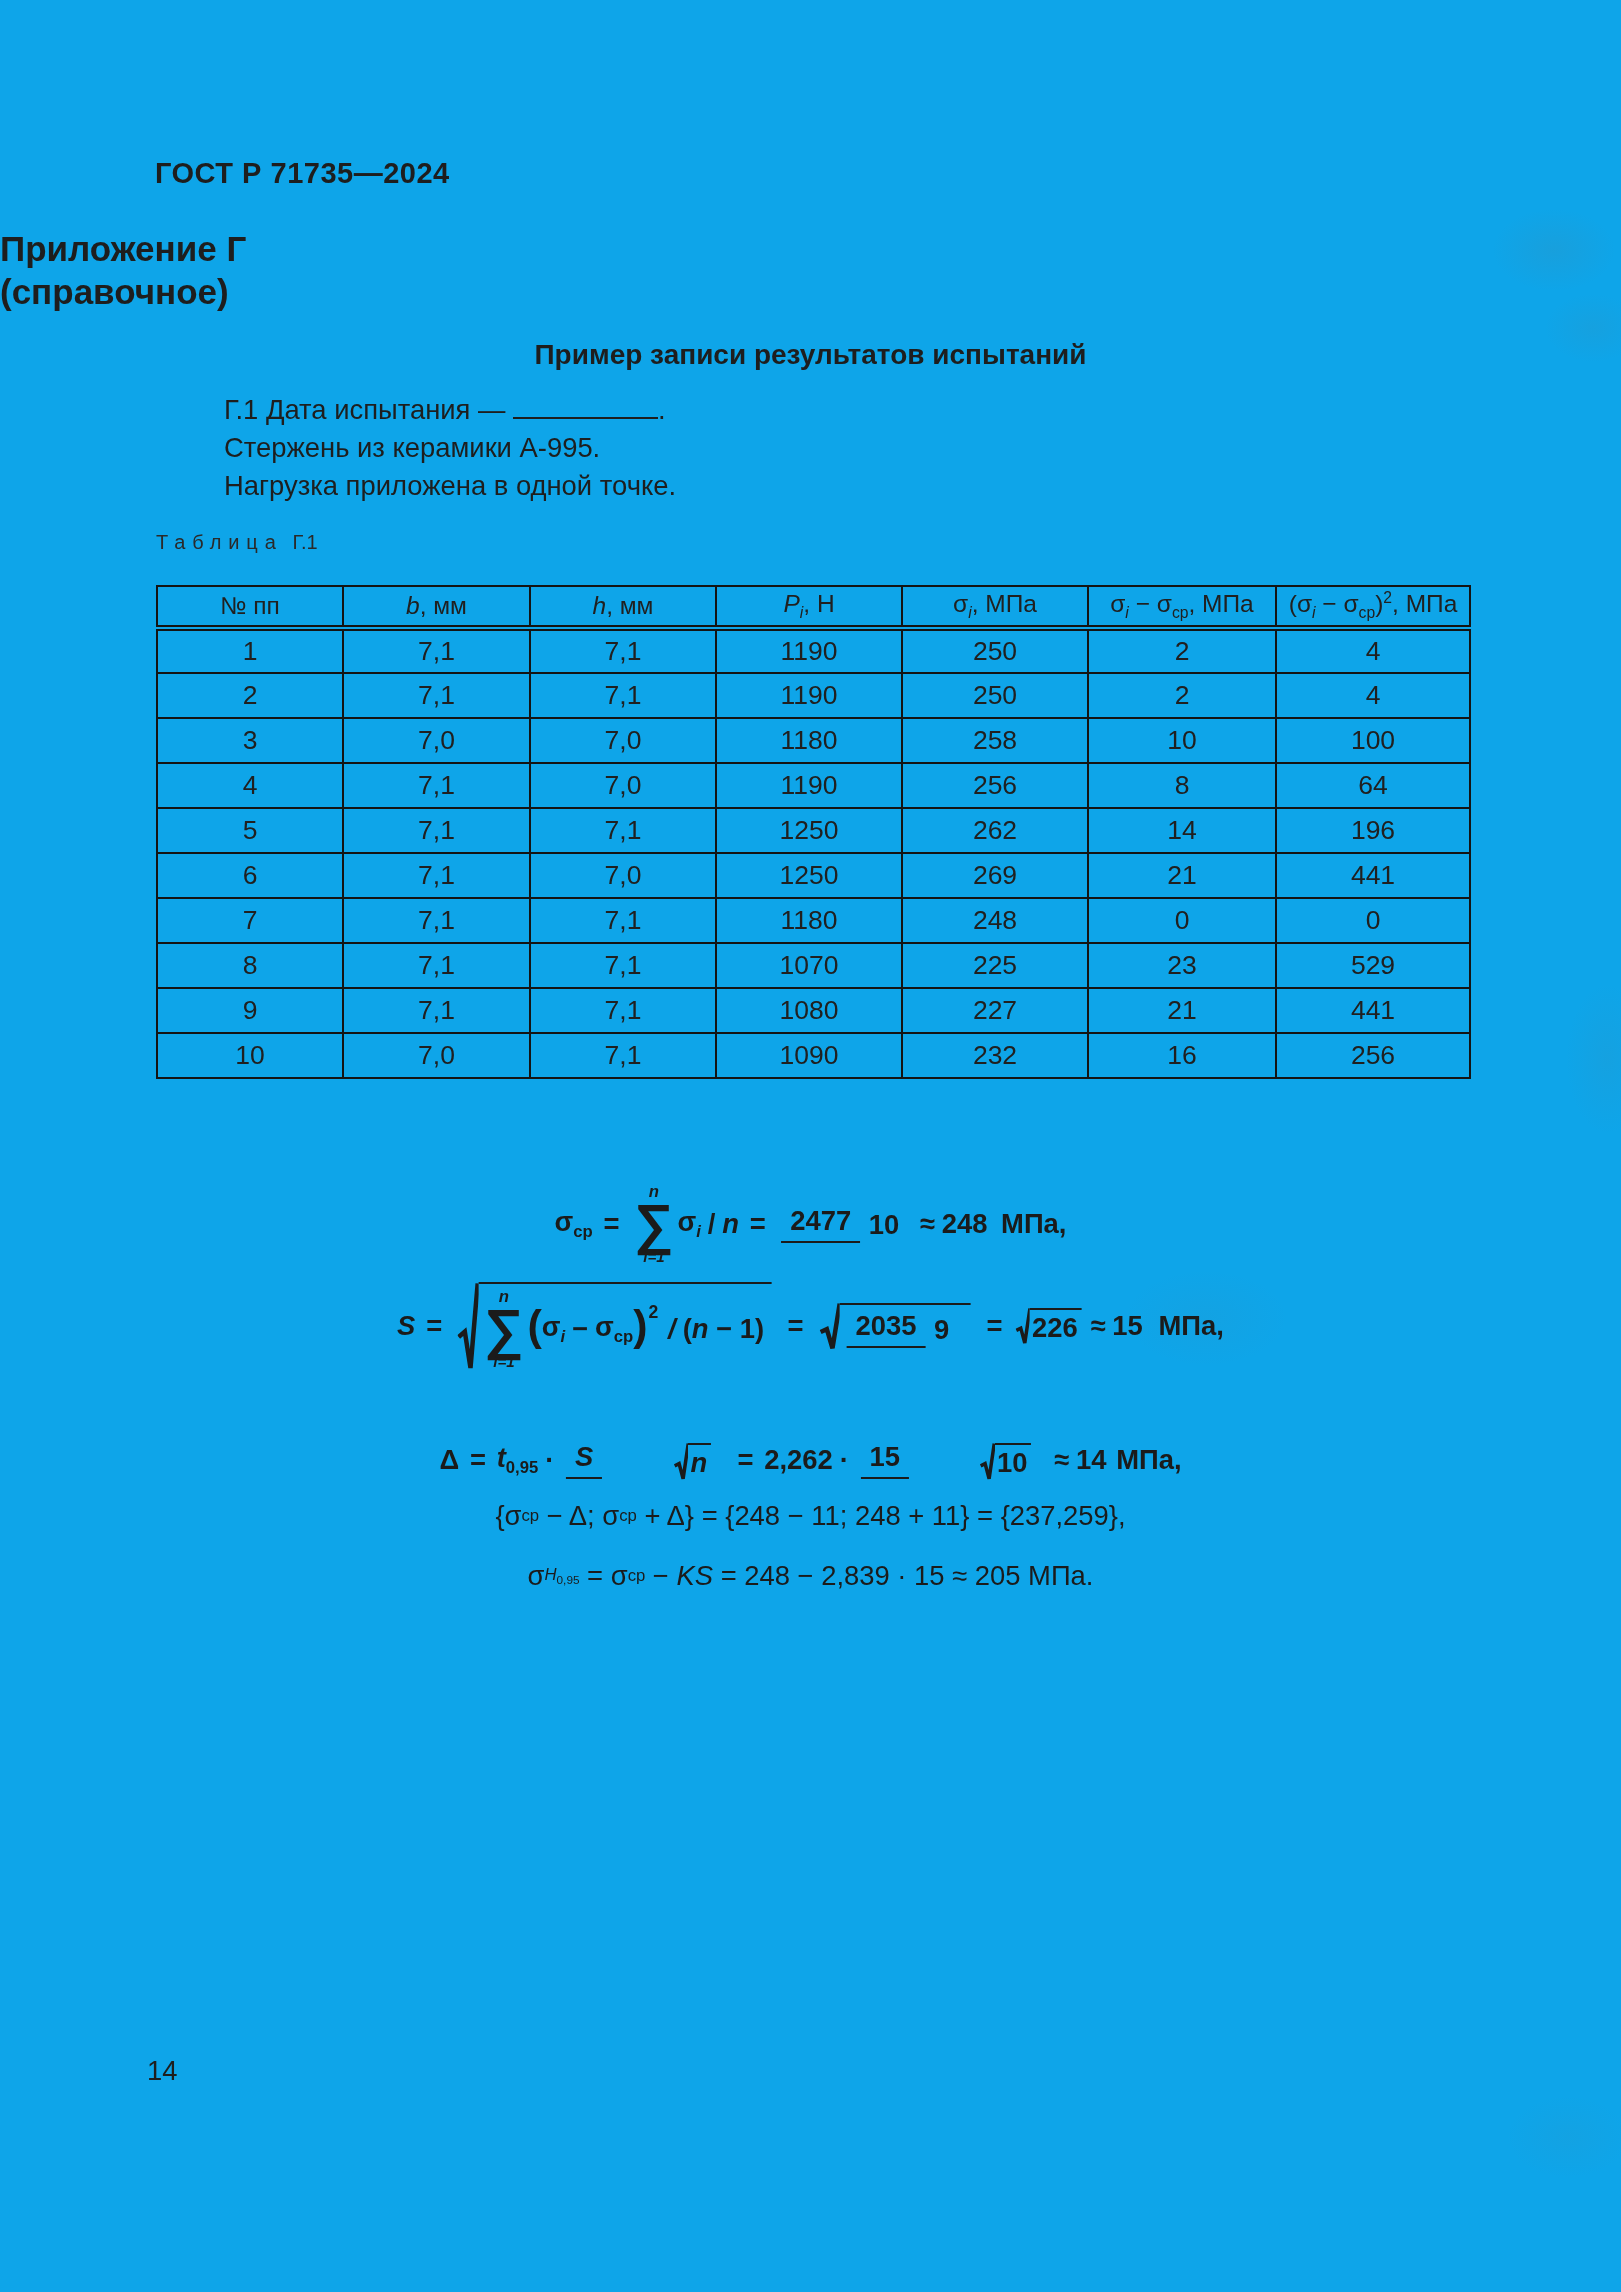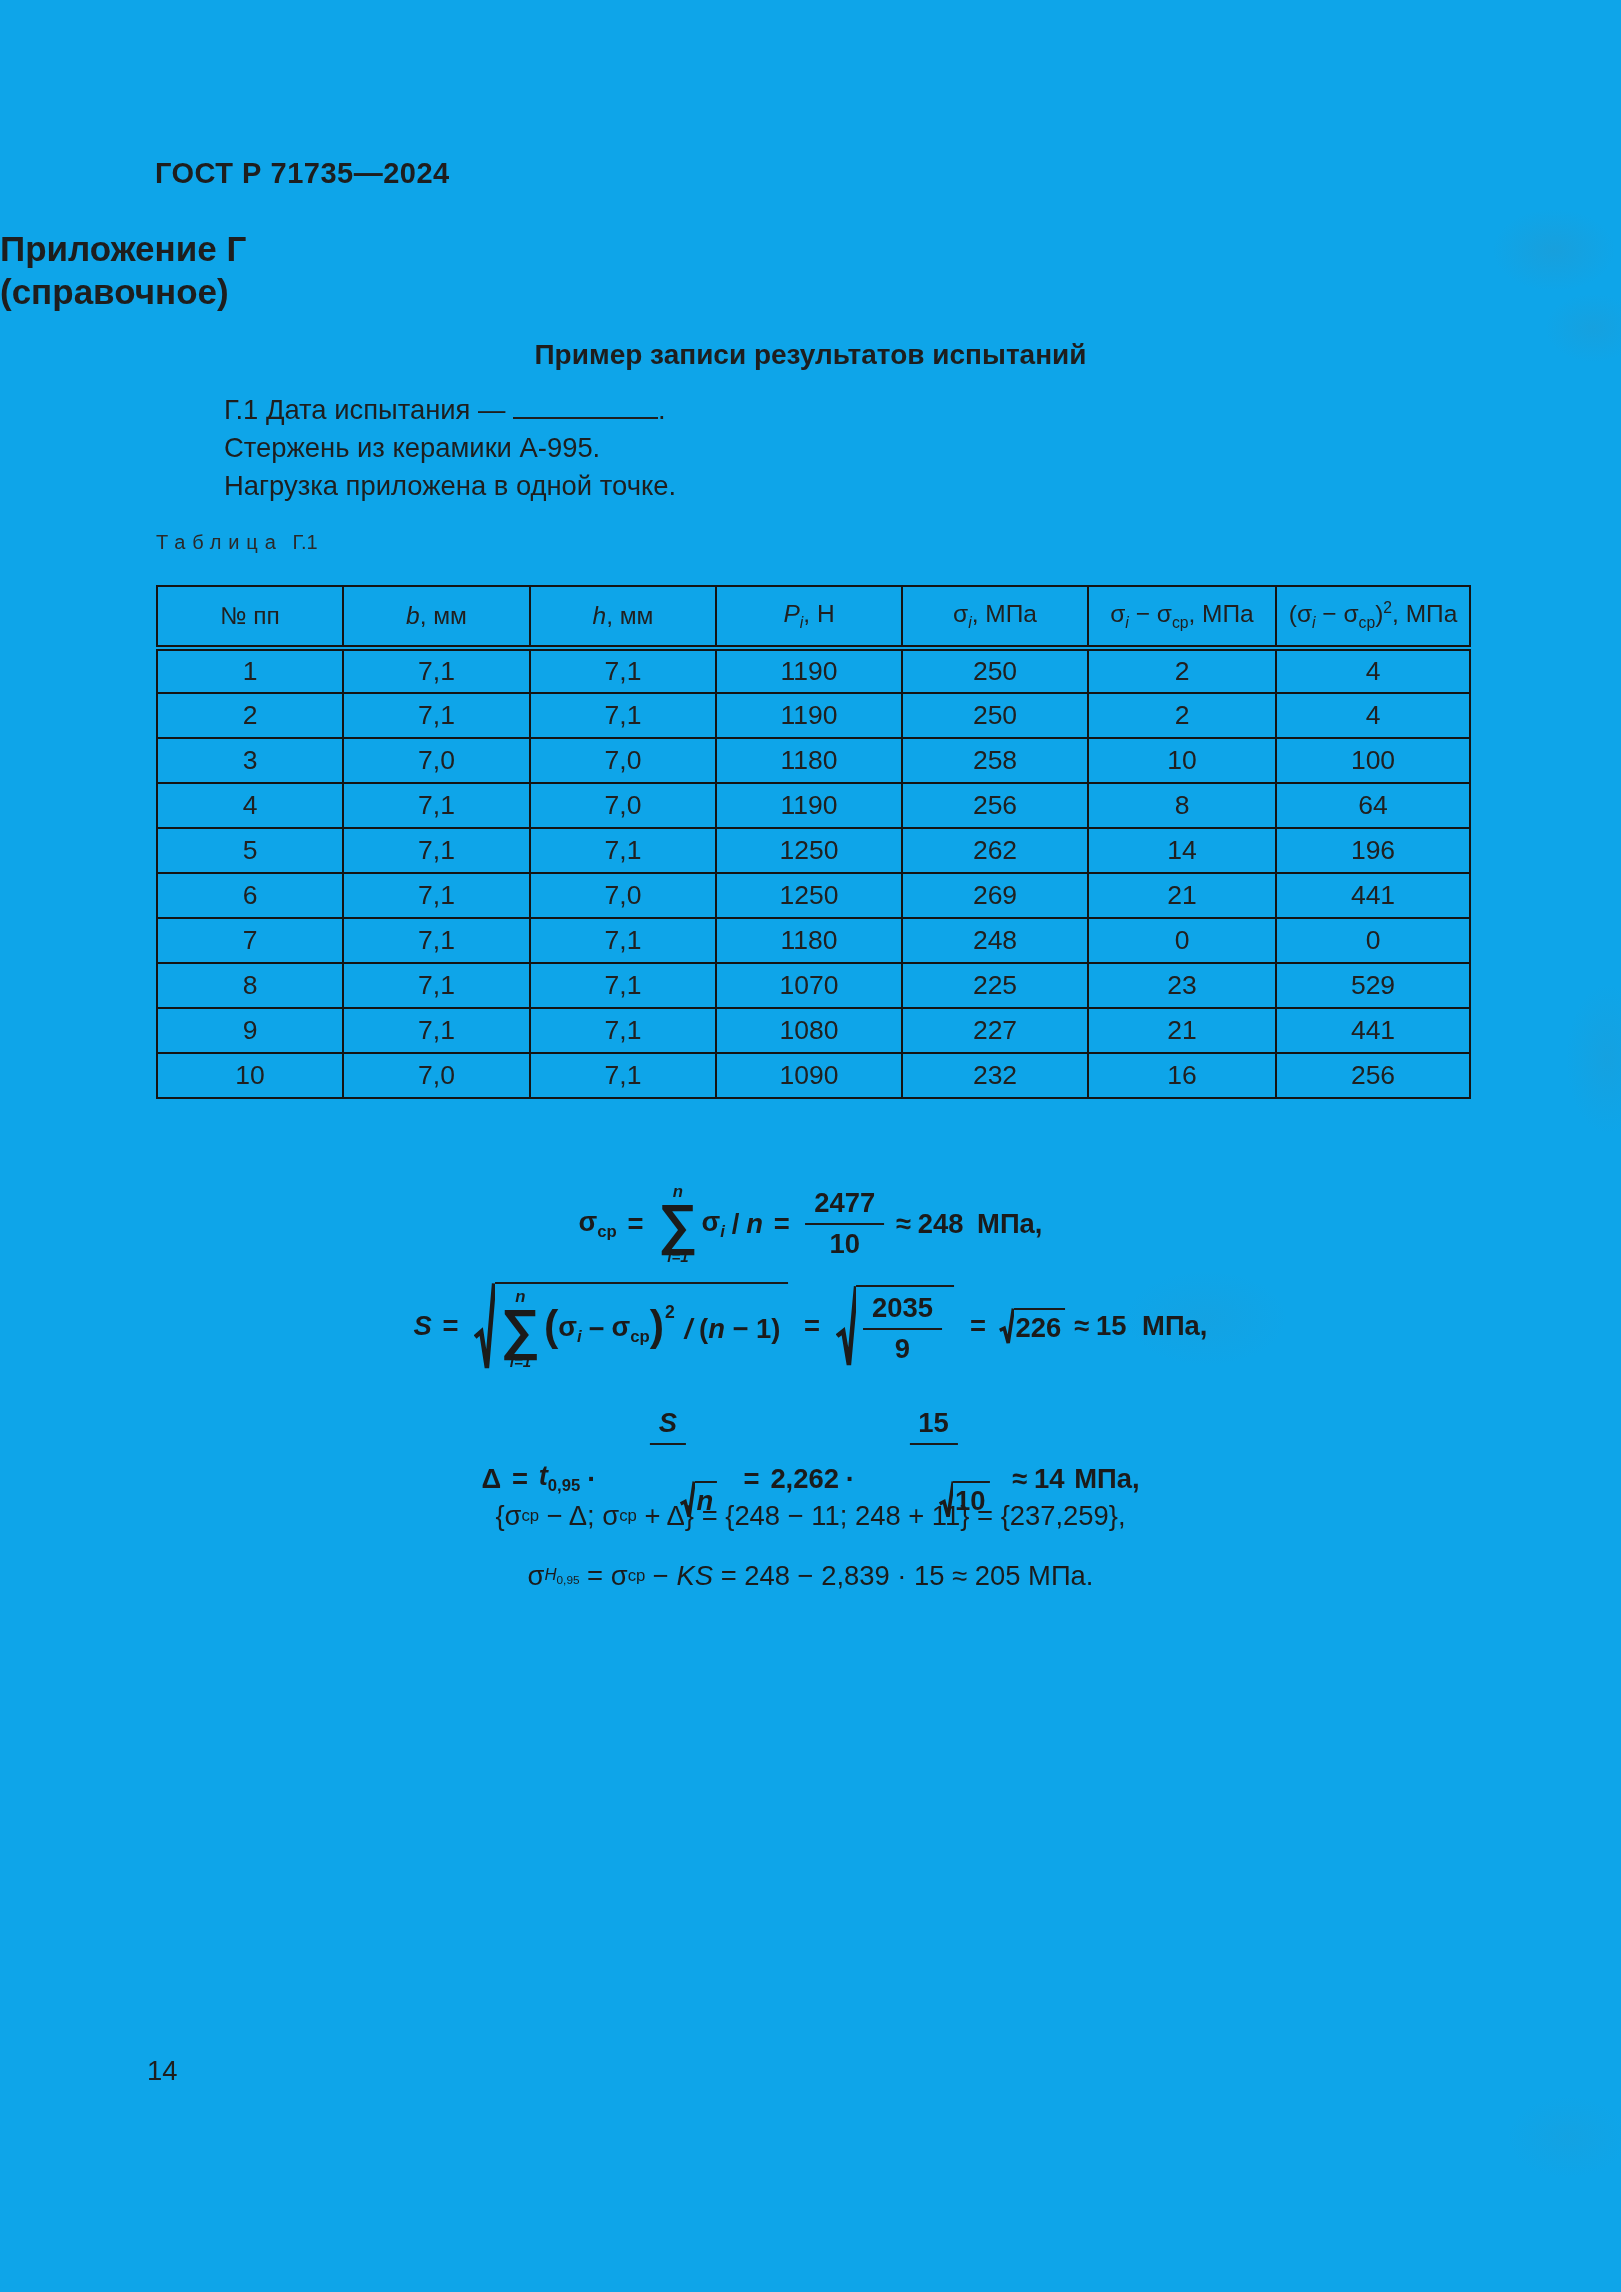--- a/index.html
+++ b/index.html
@@ -16,39 +16,39 @@
   .app-block{position:absolute;left:0;top:227px;width:100%;text-align:left;font-weight:700;
              font-size:35px;line-height:43px}
   .heading{position:absolute;left:0;top:339px;width:100%;text-align:center;font-weight:700;font-size:28px}
   .intro{position:absolute;left:155px;top:391px;font-size:27.4px;line-height:38px}
   .intro p{text-indent:69px}
   .blank{display:inline-block;width:145px;height:1px;border-bottom:2.5px solid #1e1e1e;vertical-align:baseline}
   .caption{position:absolute;left:156px;top:531px;font-size:20px;color:#2a2a2a}
   .cap-word{letter-spacing:6.9px;margin-right:9.8px}
   table.results{position:absolute;left:156px;top:585px;width:1314px;border-collapse:collapse;
                 table-layout:fixed;text-align:center;color:#202020;border:2.9px solid #141414}
-  .results th{height:62px;font-weight:400;font-size:24.5px;vertical-align:middle;
+  .results th{height:42px;font-weight:400;font-size:24.5px;vertical-align:middle;
               border:2px solid #141414;border-top:2.9px solid #141414;border-bottom:6.9px double #141414}
   .results td{height:45px;font-size:26.5px;vertical-align:middle;
               border:2px solid #141414;border-top:2.9px solid #141414;border-bottom:2.9px solid #141414}
   .it{font-style:italic}
   .results sub{font-size:15.7px}
   .results sup{font-size:15.7px;vertical-align:super}
   .formula{position:absolute;left:50%;transform:translateX(-50%);display:flex;align-items:center;
            font-size:27.4px;white-space:pre;color:#1b1b1b}
   .formula.b{font-weight:700}
   .eq{margin:0 10.8px}
   .opx{margin:0 6.9px}
   sub.s{font-size:16.7px}
   sub.ss{font-size:11.8px;font-style:normal}
   .sum{display:inline-flex;flex-direction:column;align-items:center;line-height:1;margin:0 3.9px}
   .sum .top{font-size:16.7px;font-style:italic;margin-bottom:1px}
   .sum .sym{font-size:55px;line-height:.82}
   .sum .bot{font-size:15px;font-style:italic;margin-top:2px}
-  .frac{display:inline-flex;flex-direction:column;align-items:center;margin:0 4.9px;line-height:1.2}
+  .frac{display:inline-flex;align-items:center;margin:0 4.9px;line-height:1.2}
   .frac .num{padding:0 8.8px 2.9px;border-bottom:2.9px solid #1b1b1b}
   .frac .den{padding:2.9px 8.8px 0}
   .sqrt{position:relative;display:inline-flex;align-items:center;padding-left:20.6px;margin:0 4.9px}
   .sqrt .radsvg{position:absolute;left:0;top:0;width:20.6px;height:100%}
   .sqrt .body{display:inline-flex;align-items:center;border-top:2.9px solid #1b1b1b;padding:4.9px 7.8px 2px 2px}
   .sqrt.sm{padding-left:14.7px;margin:0 2px}
   .sqrt.sm .radsvg{width:14.7px}
   .sqrt.sm .body{border-top-width:2.5px;padding:2px 3.9px 0 2px}
   .bigp{font-size:43px;line-height:1;transform:translateY(-2.9px)}
   .pw{font-size:17.6px;position:relative;top:-16.7px;margin:0 2.9px 0 1px}

